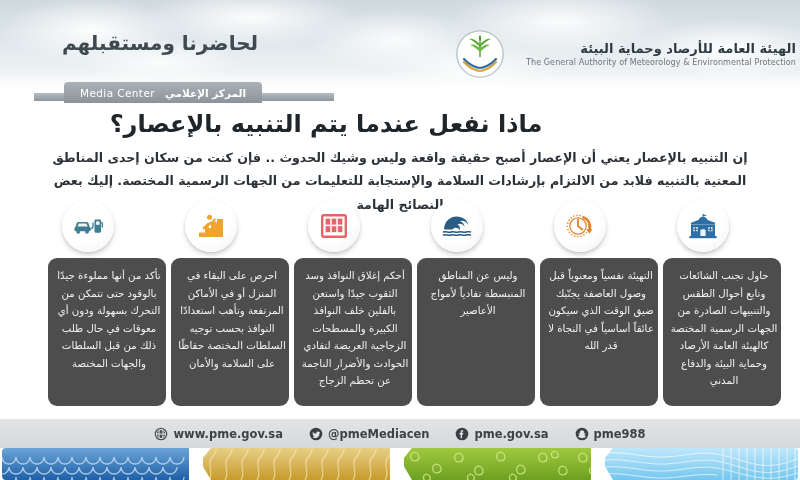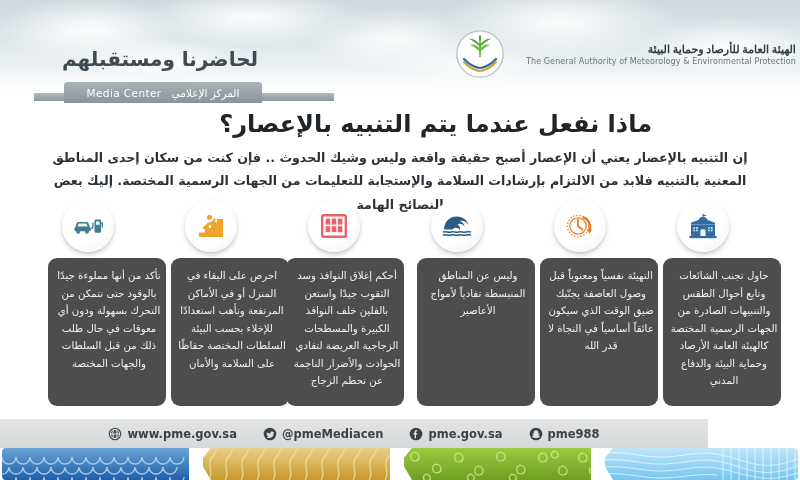--- a/index.html
+++ b/index.html
@@ -29,54 +29,54 @@
     position:absolute; left:0; bottom:0; width:800px; height:26px;
     background:linear-gradient(180deg, rgba(255,255,255,0) 0%, rgba(255,255,255,.75) 60%, #ffffff 100%);
   }
 
   
   .slogan {
     position:absolute; right:520px; top:28px; width:240px; text-align:center;
     color:#5d6a70;
   }
   .slogan-top { font-size:12.5px; letter-spacing:.3px; color:#6b777d; line-height:1.2; }
-  .slogan-main { font-size:20px; font-weight:bold; color:#3f4a50; line-height:1.35; margin-top:18px; }
+  .slogan-main { font-size:20px; font-weight:bold; color:#3f4a50; line-height:1.35; margin-top:2px; }
 
   
   .mc-wrap { position:absolute; left:34px; top:82px; width:300px; height:22px; }
   .mc-bar-l, .mc-bar-r {
     position:absolute; top:11px; height:8px;
     background:linear-gradient(180deg,#b4bcc1,#8e979d);
   }
   .mc-bar-l { left:0; width:34px; }
   .mc-bar-r { left:222px; width:78px; }
   .mc-tab {
     position:absolute; left:30px; top:0; width:198px; height:21px;
     background:linear-gradient(180deg,#aab2b7,#8c9499);
     border-radius:4px 4px 0 0;
     display:flex; align-items:center; justify-content:center; gap:10px;
     direction:rtl;
   }
-  .mc-ar { font-size:10.5px; color:#fff; font-weight:400; }
+  .mc-ar { font-size:10.5px; color:#fff; font-weight:700; }
   .mc-en { font-size:10.5px; color:#fff; font-weight:normal; letter-spacing:.4px; direction:ltr; }
 
   
   .auth {
     position:absolute; left:455px; top:26px; width:300px; height:56px;
     display:flex; align-items:center; justify-content:flex-end; direction:rtl;
   }
   .auth-text { text-align:right; padding-left:10px; }
-  .auth-ar { font-size:11px; font-weight:bold; color:#2f3b42; letter-spacing:.2px; line-height:1.3; white-space:nowrap;font-family:Liberation Serif, serif; }
+  .auth-ar { font-size:13px; font-weight:bold; color:#2f3b42; letter-spacing:.2px; line-height:1.3; white-space:nowrap; }
   .auth-en { font-size:8px; color:#6b757b; letter-spacing:.1px; direction:ltr; text-align:right; margin-top:1px; white-space:nowrap; }
   .auth-div { width:1px; height:40px; background:#aab3b8; margin:0 9px 0 2px; }
   .auth-logo { width:50px; height:50px; flex:0 0 50px; }
 
   
   .title {
-    position:absolute; left:0; top:110px; width:652px; text-align:right;
+    position:absolute; left:0; top:110px; width:652px; text-align:center;
     font-size:24px; font-weight:bold; color:#20252a; direction:rtl;
   }
   .intro {
     position:absolute; left:38px; top:146px; width:724px; text-align:center;
     font-size:12.6px; line-height:1.85; color:#2b3136; direction:rtl; font-weight:600;
   }
 
   
   .icons { position:absolute; left:0; top:200px; width:800px; height:58px; }
   .circle {
@@ -93,21 +93,21 @@
     position:absolute; top:0; width:118px; height:148px;
     background:#4d4d4d; border-radius:9px;
     color:#f2f2f2; direction:rtl; text-align:center;
     font-size:10.2px; line-height:1.72;
     padding:9px 3px 7px 7px;
     overflow:hidden;
   }
 
   
   .footerbar {
-    position:absolute; left:0; top:419px; width:708px; height:29px;
+    position:absolute; left:0; top:419px; width:800px; height:29px;
     background:linear-gradient(180deg,#e2e4e5 0%,#d6d9da 100%);
     display:flex; align-items:center; justify-content:center; gap:26px;
     direction:ltr;
   }
   .fitem { display:flex; align-items:center; gap:5px; font-size:11.5px; color:#3c4348; font-weight:600; }
   .fitem svg { display:block; flex:0 0 auto; }
 
   
   .strip { position:absolute; left:0; top:448px; width:800px; height:32px; background:#ffffff; }
   .panel { position:absolute; top:0; height:32px; border-radius:4px; overflow:hidden; }
@@ -240,22 +240,22 @@
       <rect x="5.4" y="15.8" width="4.4" height="1" fill="#2f6ea5"></rect>
       <rect x="20.2" y="15.8" width="4.4" height="1" fill="#2f6ea5"></rect>
     </svg>
   </div>
 </div>
 
 <div class="cards">
   <div class="card" style="left:540px">التهيئة نفسياً ومعنوياً قبل وصول العاصفة يجنّبك ضيق الوقت الذي سيكون عائقاً أساسياً في النجاة لا قدر الله</div>
   <div class="card" style="left:663px">حاول تجنب الشائعات وتابع أحوال الطقس والتنبيهات الصادرة من الجهات الرسمية المختصة كالهيئة العامة الأرصاد وحماية البيئة والدفاع المدني</div>
   <div class="card" style="left:417px">وليس عن المناطق المنبسطة تفادياً لأمواج الأعاصير</div>
-  <div class="card" style="left:286px">أحكم إغلاق النوافذ وسد الثقوب جيدًا واستعن بالفلين خلف النوافذ الكبيرة والمسطحات الزجاجية العريضة لتفادي الحوادث والأضرار الناجمة عن تحطم الزجاج</div>
-  <div class="card" style="left:171px">احرص على البقاء في المنزل أو في الأماكن المرتفعة وتأهب استعدادًا للإخلاء بحسب البيئة السلطات المختصة حفاظًا على السلامة والأمان</div>
+  <div class="card" style="left:294px">أحكم إغلاق النوافذ وسد الثقوب جيدًا واستعن بالفلين خلف النوافذ الكبيرة والمسطحات الزجاجية العريضة لتفادي الحوادث والأضرار الناجمة عن تحطم الزجاج</div>
+  <div class="card" style="left:171px">احرص على البقاء في المنزل أو في الأماكن المرتفعة وتأهب استعدادًا النوافذ بحسب توجيه السلطات المختصة حفاظًا على السلامة والأمان</div>
   <div class="card" style="left:48px">تأكد من أنها مملوءة جيدًا بالوقود حتى تتمكن من التحرك بسهولة ودون أي معوقات في حال طلب ذلك من قبل السلطات والجهات المختصة</div>
 </div>
 
 <div class="footerbar">
 
   <div class="fitem">
     <svg width="14" height="14" viewBox="0 0 14 14">
       <circle cx="7" cy="7" r="6.3" fill="#4a5056"></circle>
       <circle cx="7" cy="7" r="4.6" fill="none" stroke="#e2e4e5" stroke-width="1"></circle>
       <ellipse cx="7" cy="7" rx="2.1" ry="4.6" fill="none" stroke="#e2e4e5" stroke-width="1"></ellipse>

